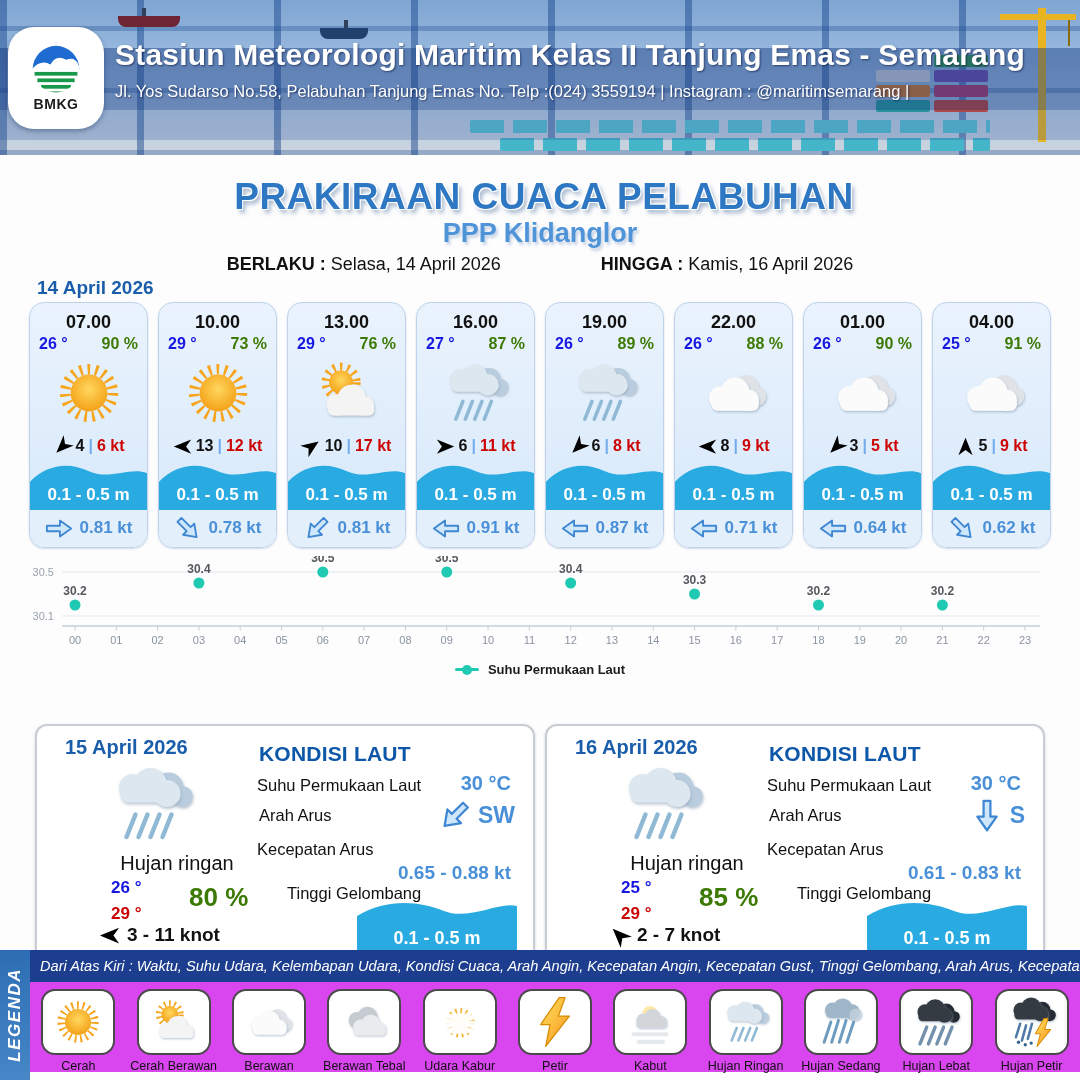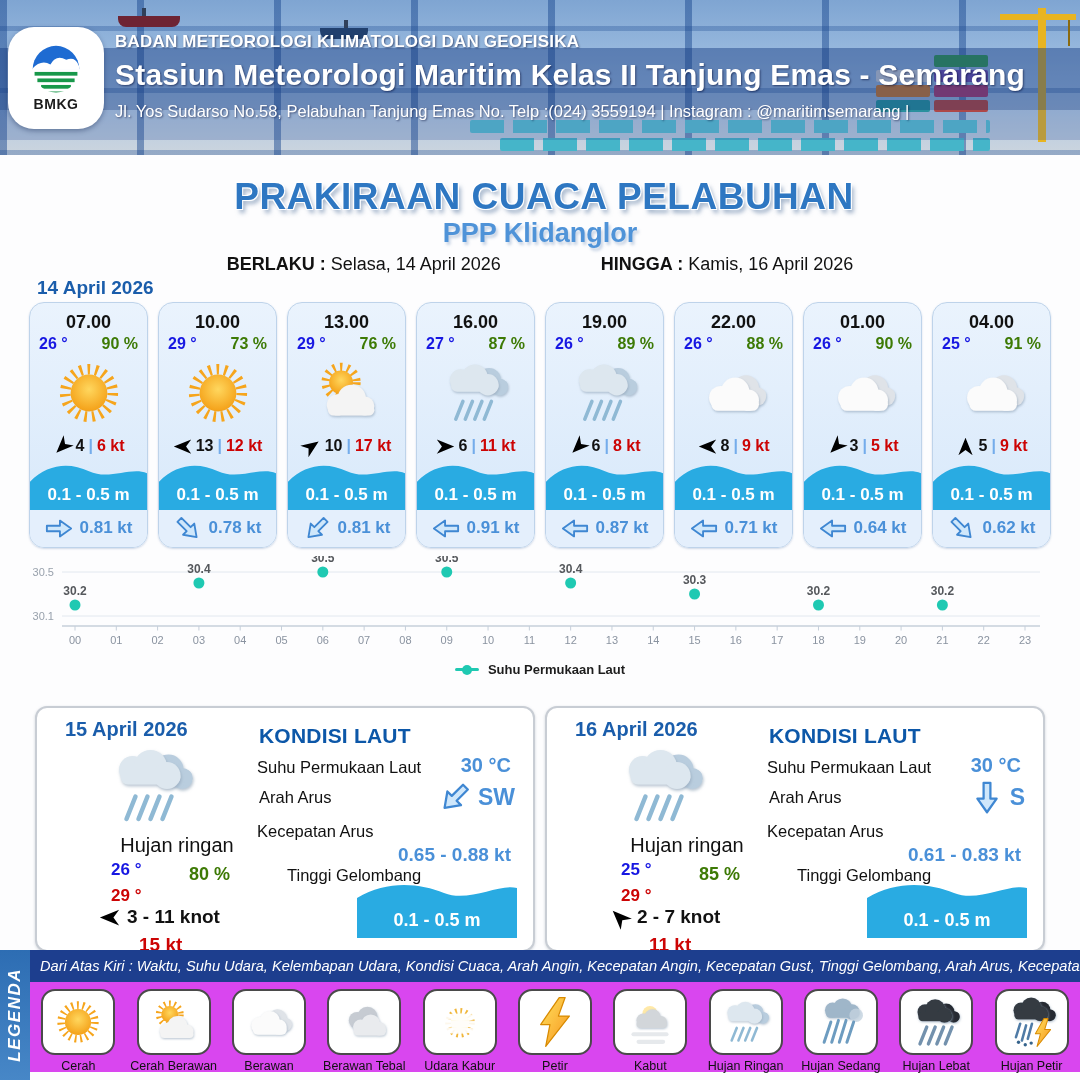--- a/index.html
+++ b/index.html
@@ -82,30 +82,30 @@
   .dart,.barrow{transform-origin:50% 50%;display:block;}
 
   
   .chart-wrap{position:absolute;left:0;top:556px;width:1080px;height:100px;}
   .chart-legend{position:absolute;left:0;right:0;top:662px;display:flex;align-items:center;justify-content:center;gap:9px;}
   .lg-marker{width:24px;height:3px;background:#1fc9b2;position:relative;border-radius:2px;}
   .lg-marker::after{content:"";position:absolute;left:7px;top:-3.5px;width:10px;height:10px;border-radius:50%;background:#1fc9b2;}
   .lg-text{font-size:13px;color:#1d1d1d;font-weight:bold;}
 
   
-  .panel{position:absolute;top:706px;width:500px;height:246px;background:#fff;border:2px solid #c8cdd4;
+  .panel{position:absolute;top:724px;width:500px;height:246px;background:#fff;border:2px solid #c8cdd4;
          border-radius:12px;box-shadow:0 1px 3px rgba(140,150,165,.4);}
   .panel.p1{left:35px;} .panel.p2{left:545px;}
   .p-date{position:absolute;left:28px;top:10px;font-size:20px;font-weight:bold;color:#1a5dab;}
   .p-icon{position:absolute;left:55px;top:30px;width:120px;height:96px;}
   .p-icon svg{width:100%;height:100%;}
   .p-cond{position:absolute;left:20px;top:126px;width:240px;text-align:center;font-size:20px;color:#111;}
   .p-tmin{position:absolute;left:74px;top:152px;font-size:17px;font-weight:bold;color:#1717e2;}
   .p-tmax{position:absolute;left:74px;top:178px;font-size:17px;font-weight:bold;color:#cc0404;}
-  .p-hum{position:absolute;left:152px;top:156px;font-size:18px;font-weight:bold;color:#3d7a05;}
+  .p-hum{position:absolute;left:152px;top:156px;font-size:26px;font-weight:bold;color:#3d7a05;}
   .p-wind{position:absolute;left:62px;top:198px;display:flex;align-items:center;gap:7px;font-size:19px;font-weight:bold;color:#111;}
   .p-wind .dart{width:21px;height:21px;color:#000;}
   .p-gust{position:absolute;left:102px;top:226px;font-size:19px;font-weight:bold;color:#cc0404;}
   .sea-title{position:absolute;left:222px;top:16px;font-size:21px;font-weight:bold;color:#0c57a8;letter-spacing:.2px;}
   .sea-label{position:absolute;font-size:16.5px;color:#111;}
   .sl1{left:220px;top:50px;} .sl2{left:222px;top:80px;} .sl3{left:220px;top:114px;} .sl4{left:222px;top:158px;margin-left:28px;}
   .sea-sst{position:absolute;right:22px;top:46px;font-size:20px;font-weight:bold;color:#4a90d8;}
   .sea-dir{position:absolute;right:18px;top:76px;display:flex;align-items:center;gap:6px;}
   .sea-dir .barrow{width:34px;height:25px;}
   .sea-dirlabel{font-size:23px;font-weight:bold;color:#4a90d8;}
@@ -329,21 +329,20 @@
     <div class="ctn"></div>
       <div class="ctn"></div>
     <div class="crane-v"></div>
     <div class="crane-h"></div>
     <div class="crane-c"></div>
     <div class="seats"></div>
     <div class="seats s2"></div>
     <div class="hdr-scrim"></div>
     <div class="hdr-scrim2"></div>
     <div class="hdr-text">
-      <div class="hdr-line1">BADAN METEOROLOGI KLIMATOLOGI DAN GEOFISIKA</div>
       <div class="hdr-line2">Stasiun Meteorologi Maritim Kelas II Tanjung Emas - Semarang</div>
       <div class="hdr-line3">Jl. Yos Sudarso No.58, Pelabuhan Tanjung Emas No. Telp :(024) 3559194 | Instagram : @maritimsemarang |</div>
     </div>
   </div>
   <div class="logo">
     <svg viewBox="0 0 64 58" width="60" height="54">
       <clipPath id="logoClip">
           <circle cx="32" cy="27" r="25"></circle>
         </clipPath>
       <g clip-path="url(#logoClip)">

